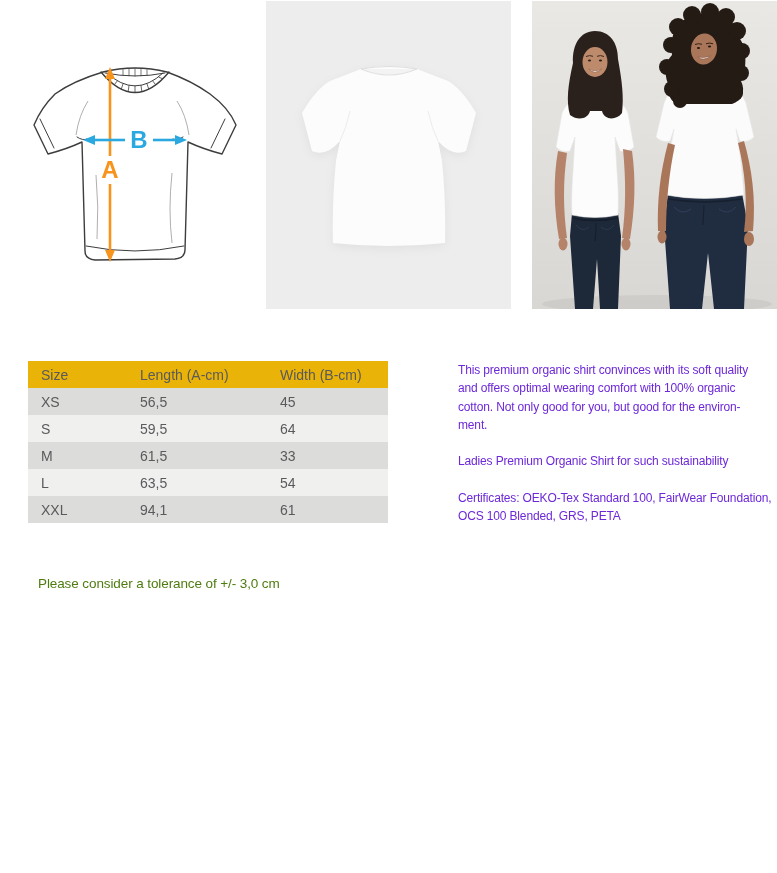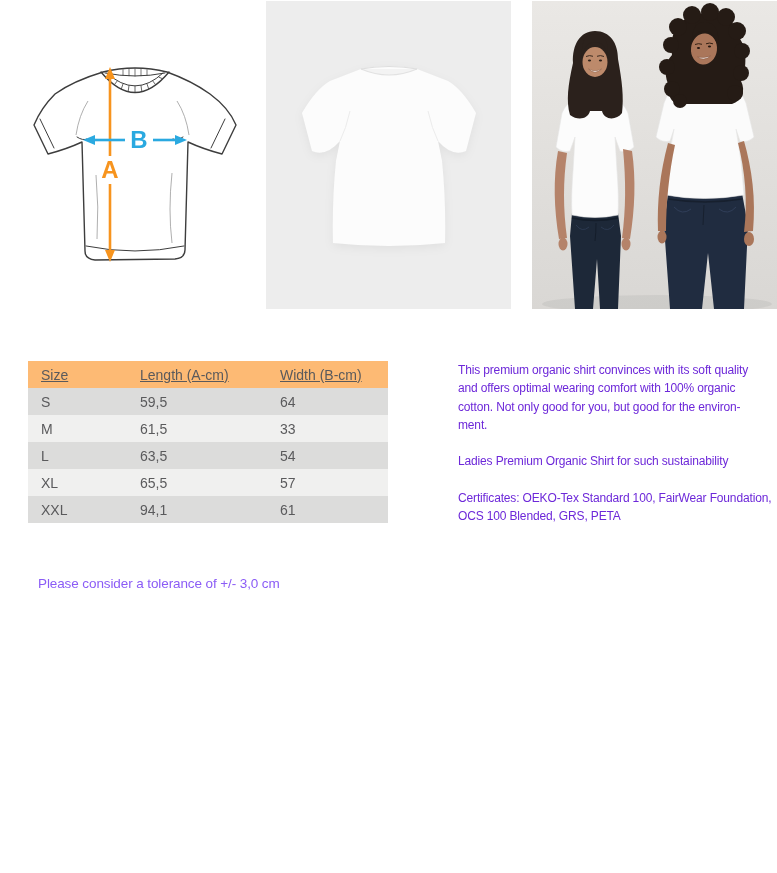--- a/index.html
+++ b/index.html
@@ -8,25 +8,25 @@
   .block{position:absolute;}
   .measure-diagram{left:25px;top:55px;width:215px;height:215px;}
   .flat-photo{left:266px;top:1px;width:245px;height:308px;}
   .model-photo{left:532px;top:1px;width:245px;height:308px;}
 
   table.size-table{position:absolute;left:28px;top:361px;width:360px;border-collapse:collapse;
         table-layout:fixed;font-size:14px;color:#5a5a5c;}
   table.size-table th,table.size-table td{height:27px;padding:0;text-align:left;font-weight:400;
         vertical-align:middle;white-space:nowrap;}
   table.size-table th:first-child,table.size-table td:first-child{padding-left:13px;}
-  table.size-table thead tr{background:#fdba74;text-decoration:underline;}
+  table.size-table thead tr{background:#eab308;}
   table.size-table tbody tr:nth-child(odd){background:#dcdcdb;}
   table.size-table tbody tr:nth-child(even){background:#f0f0ef;}
 
-  .tolerance{position:absolute;left:38px;top:576px;font-size:13.5px;color:#8b5cf6;letter-spacing:-0.1px;}
+  .tolerance{position:absolute;left:38px;top:576px;font-size:13.5px;color:#4d7c0f;letter-spacing:-0.1px;}
 
   .description{position:absolute;left:412px;top:361px;width:362px;font-size:12px;
         line-height:18.3px;color:#6d28d9;letter-spacing:-0.15px;margin-left:46px;}
   .description p{margin:0 0 18.3px 0;}
 
   svg{display:block;}
   .shadowed{filter:drop-shadow(0 3px 5px rgba(0,0,0,0.05));}
 </style>
 </head>
 <body>
@@ -161,38 +161,38 @@
       </colgroup>
     <thead>
       <tr>
         <th>Size</th>
         <th>Length (A-cm)</th>
         <th>Width (B-cm)</th>
       </tr>
     </thead>
     <tbody>
         <tr>
+          <td>XS</td>
+          <td>56,5</td>
+          <td>45</td>
+        </tr>
+        <tr>
           <td>S</td>
           <td>59,5</td>
           <td>64</td>
         </tr>
         <tr>
           <td>M</td>
           <td>61,5</td>
           <td>33</td>
         </tr>
         <tr>
           <td>L</td>
           <td>63,5</td>
           <td>54</td>
-        </tr>
-        <tr>
-          <td>XL</td>
-          <td>65,5</td>
-          <td>57</td>
         </tr>
         <tr>
           <td>XXL</td>
           <td>94,1</td>
           <td>61</td>
         </tr>
       </tbody>
   </table>
 
   <div class="tolerance">Please consider a tolerance of +/- 3,0 cm</div>

